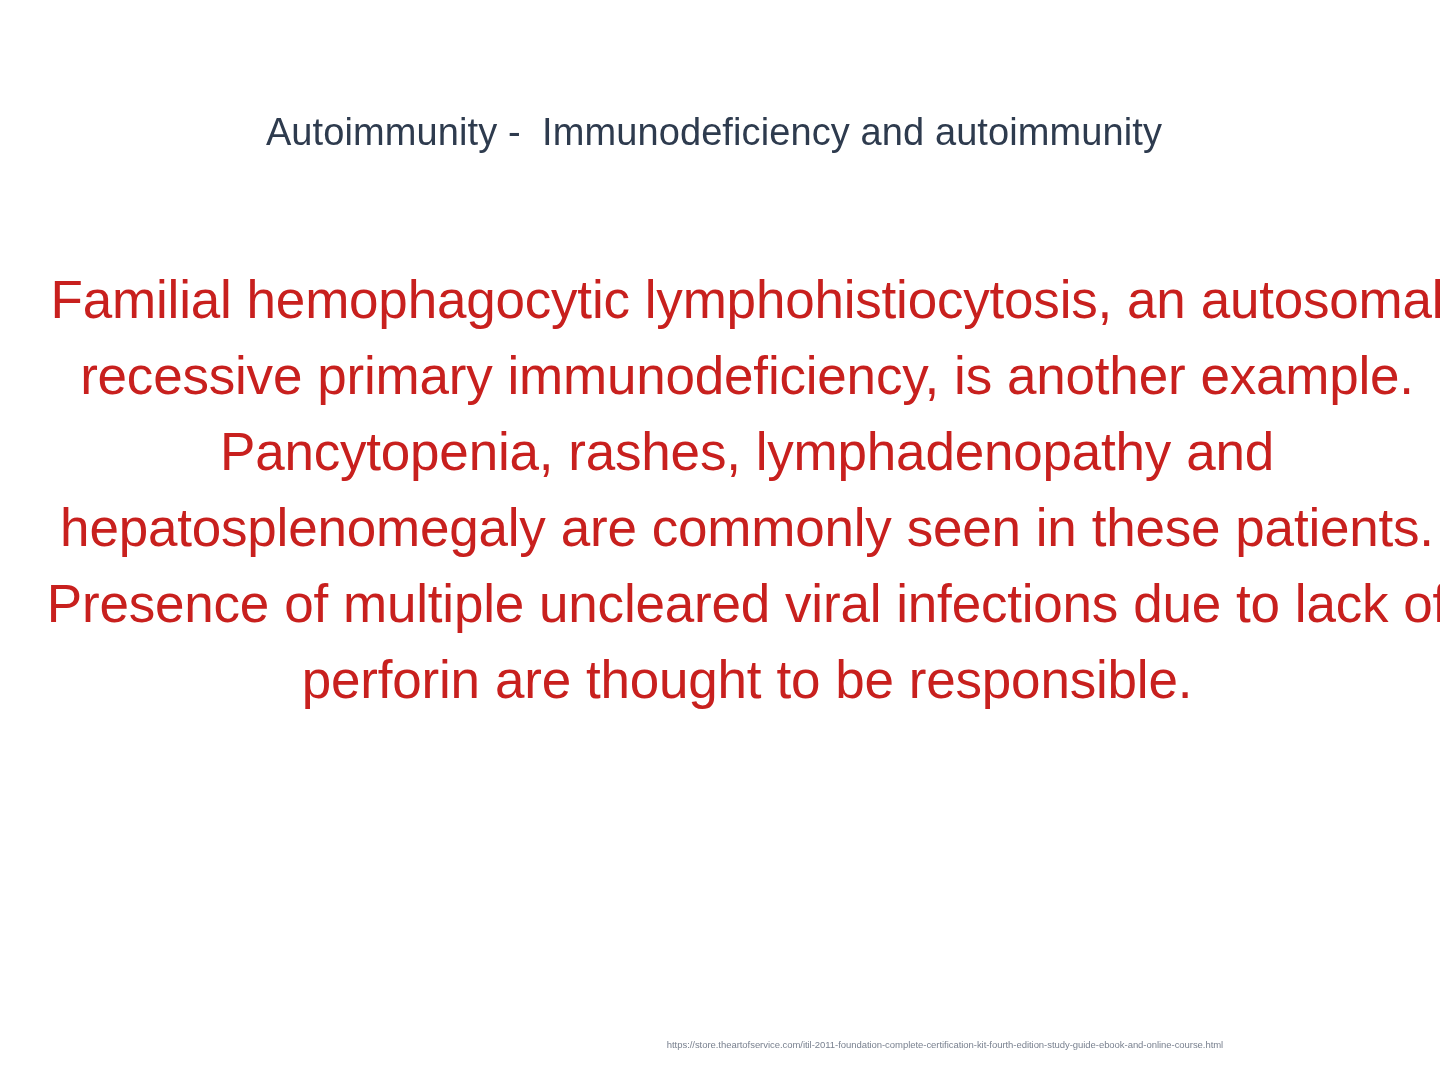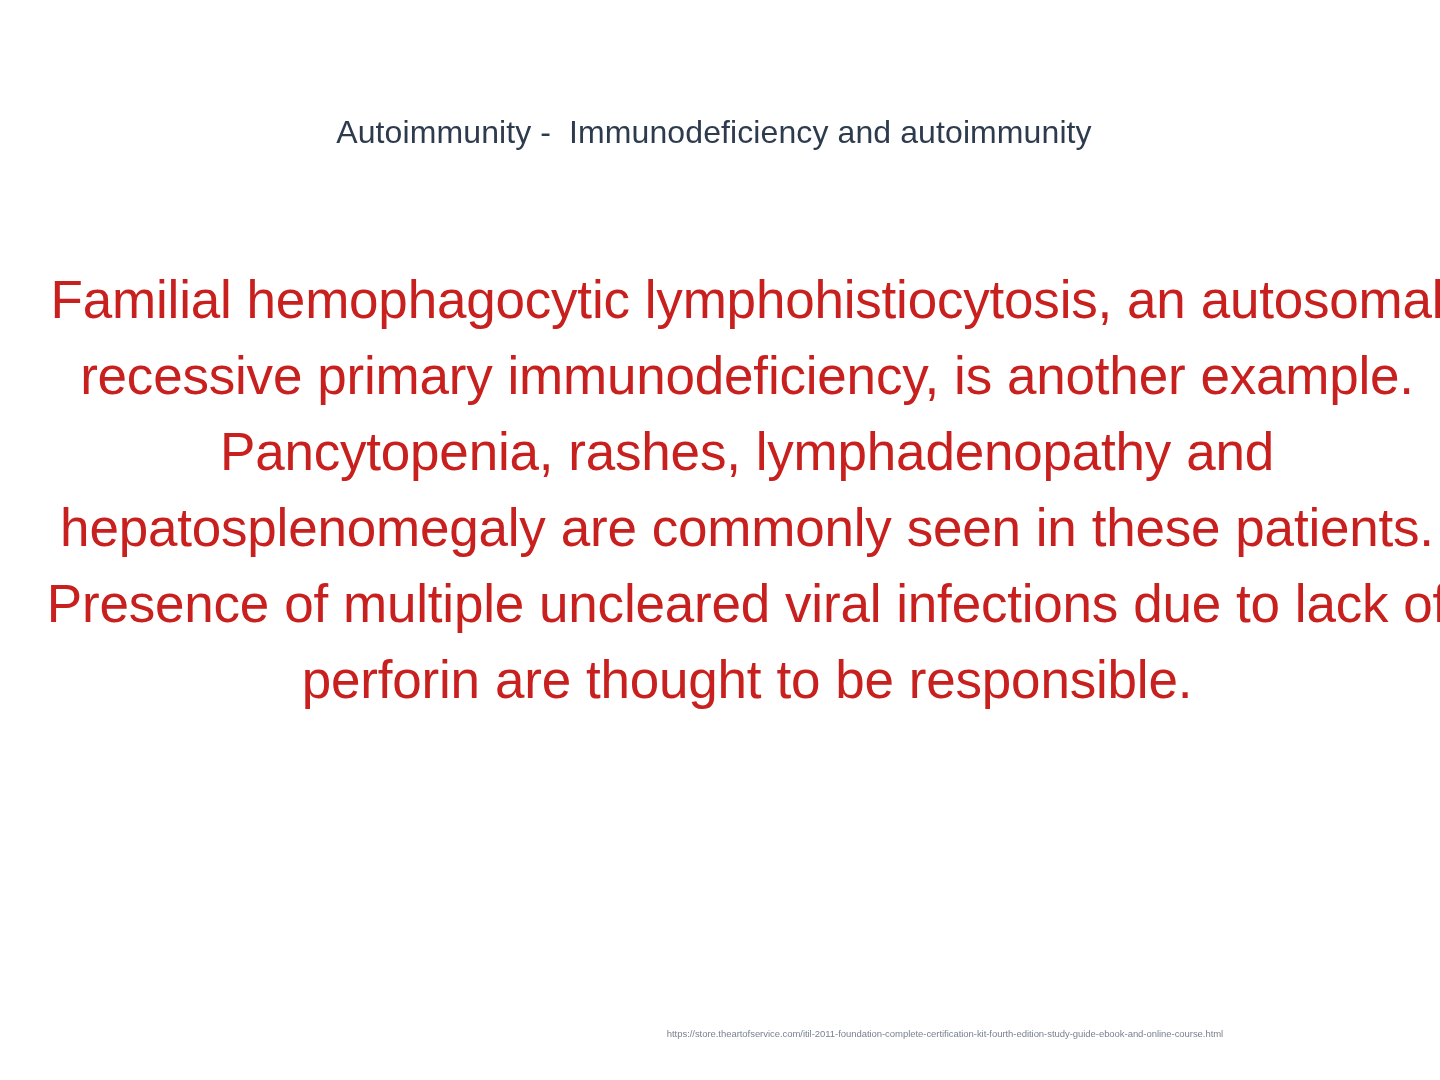--- a/index.html
+++ b/index.html
@@ -24,21 +24,21 @@
     position: absolute;
     left: 0;
     top: 112px;
     width: 1428px;
     text-align: center;
   }
 
   .slide-title {
     display: inline-block;
     margin: 0;
-    font-size: 32px;
+    font-size: 38px;
     font-weight: 400;
     line-height: 40px;
     color: #2E3B4E;
     letter-spacing: 0.1px;
     white-space: pre;
   }
 
   
   .body-area {
     position: absolute;
@@ -64,21 +64,21 @@
   .footer-area {
     position: absolute;
     left: 0;
     top: 1022px;
     width: 1890px;
     text-align: center;
   }
 
   .footer-url {
     display: inline-block;
-    margin: 5px;
+    margin: 16px;
     font-size: 9.5px;
     font-weight: 400;
     line-height: 14px;
     color: #7A8290;
     letter-spacing: -0.05px;
     white-space: nowrap;
   }
 </style>
 </head>
 <body>

